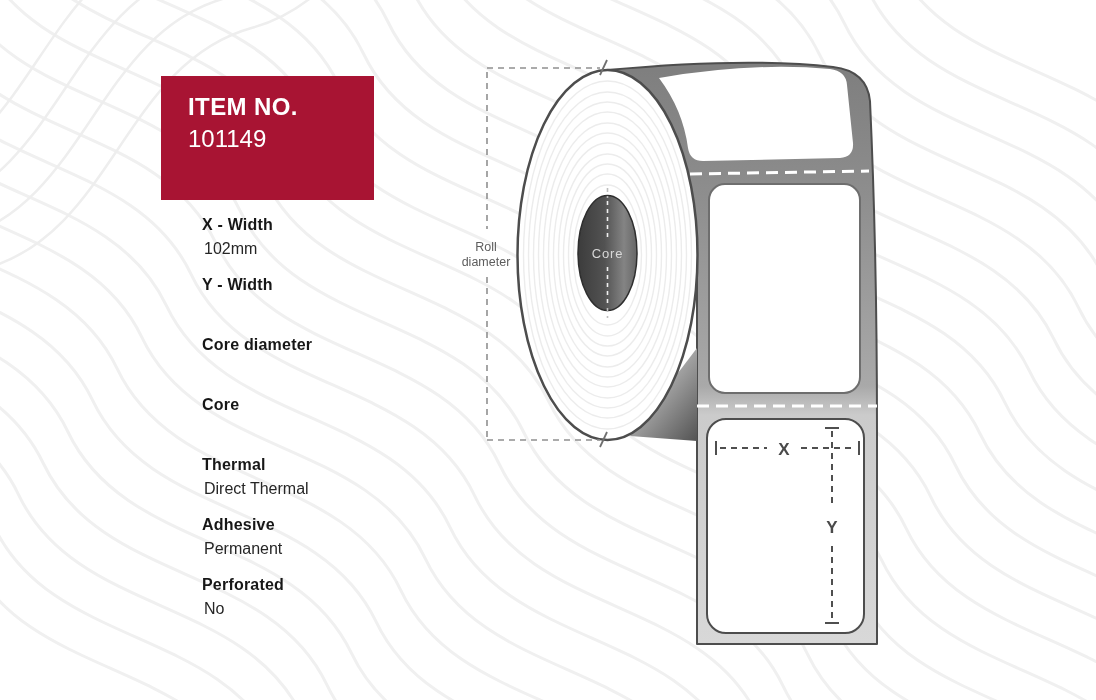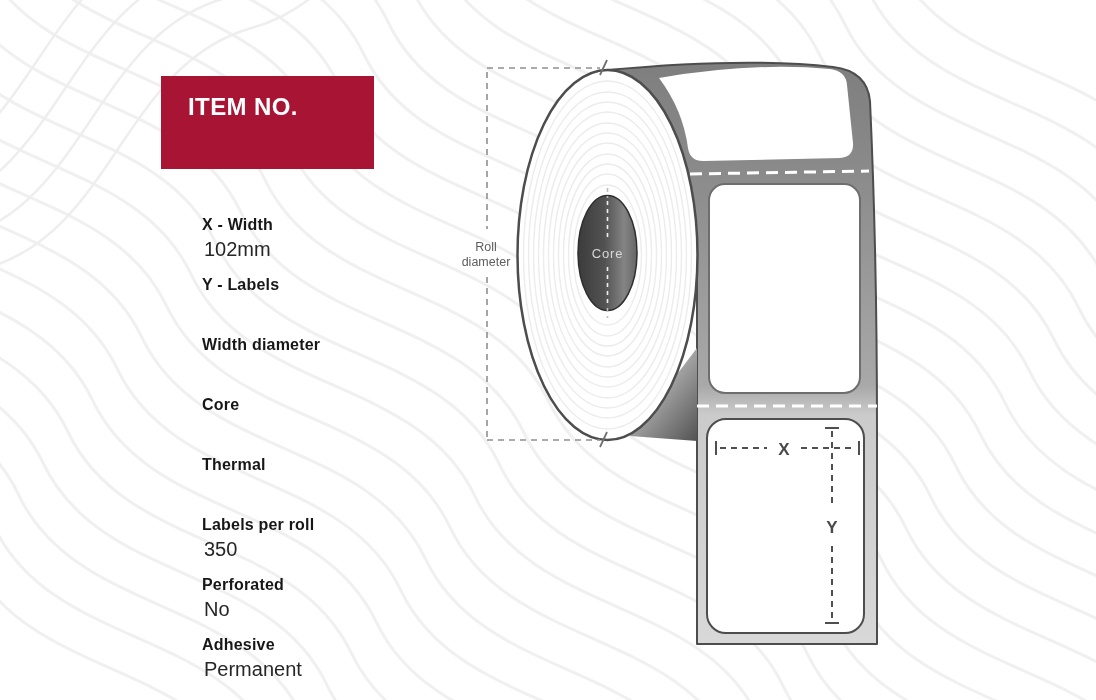--- a/index.html
+++ b/index.html
@@ -19,21 +19,21 @@
   svg text {
     font-family: "Liberation Sans", sans-serif;
   }
   .ann-text { font-size: 12.5px; fill: #5d5d5d; }
   .core-text { font-size: 13px; fill: #d8d8d8; letter-spacing: 0.8px; }
   .dim-text { font-size: 17px; font-weight: bold; fill: #4a4a4a; }
 
   .item-box {
     position: absolute;
     left: 161px; top: 76px;
-    width: 213px; height: 93px;
+    width: 213px; height: 124px;
     background: #a81433;
     color: #ffffff;
     box-sizing: border-box;
     padding: 16px 8px 0 27px;
   }
   .item-label {
     font-size: 24px;
     font-weight: 700;
     letter-spacing: 0.4px;
     line-height: 30px;
@@ -51,21 +51,21 @@
   }
   .spec-row { height: 60px; }
   .spec-label {
     font-size: 16px;
     font-weight: 700;
     color: #171717;
     line-height: 23px;
     letter-spacing: 0.2px;
   }
   .spec-value {
-    font-size: 20px;
+    font-size: 16px;
     font-weight: 400;
     color: #262626;
     line-height: 24px;
     margin-top: 1px;
     padding-left: 2px;
   }
 </style>
 </head>
 <body>
 
@@ -186,46 +186,44 @@
       <path d="M 487,440 H 600" stroke="#909090" stroke-width="1.6" stroke-dasharray="6 5"></path>
       <path d="M 600,75 L 607,60" stroke="#6f6f6f" stroke-width="1.8"></path>
       <path d="M 600,447 L 607,432" stroke="#6f6f6f" stroke-width="1.8"></path>
     </g>
     <text class="ann-text" x="486" y="251" text-anchor="middle">Roll</text>
     <text class="ann-text" x="486" y="266" text-anchor="middle">diameter</text>
   </svg>
 
   <div class="item-box">
     <div class="item-label">ITEM NO.</div>
+    <div class="item-number">101149</div>
   </div>
 
   <div class="specs">
     <div class="spec-row">
       <div class="spec-label">X - Width</div>
       <div class="spec-value">102mm</div>
     </div>
     <div class="spec-row">
-      <div class="spec-label">Y - Labels</div>
-    </div>
-    <div class="spec-row">
-      <div class="spec-label">Width diameter</div>
+      <div class="spec-label">Y - Width</div>
+    </div>
+    <div class="spec-row">
+      <div class="spec-label">Core diameter</div>
     </div>
     <div class="spec-row">
       <div class="spec-label">Core</div>
     </div>
     <div class="spec-row">
       <div class="spec-label">Thermal</div>
-    </div>
-    <div class="spec-row">
-      <div class="spec-label">Labels per roll</div>
-      <div class="spec-value">350</div>
+      <div class="spec-value">Direct Thermal</div>
+    </div>
+    <div class="spec-row">
+      <div class="spec-label">Adhesive</div>
+      <div class="spec-value">Permanent</div>
     </div>
     <div class="spec-row">
       <div class="spec-label">Perforated</div>
       <div class="spec-value">No</div>
     </div>
-    <div class="spec-row">
-      <div class="spec-label">Adhesive</div>
-      <div class="spec-value">Permanent</div>
-    </div>
   </div>
 
 </div>
 
 </body></html>

